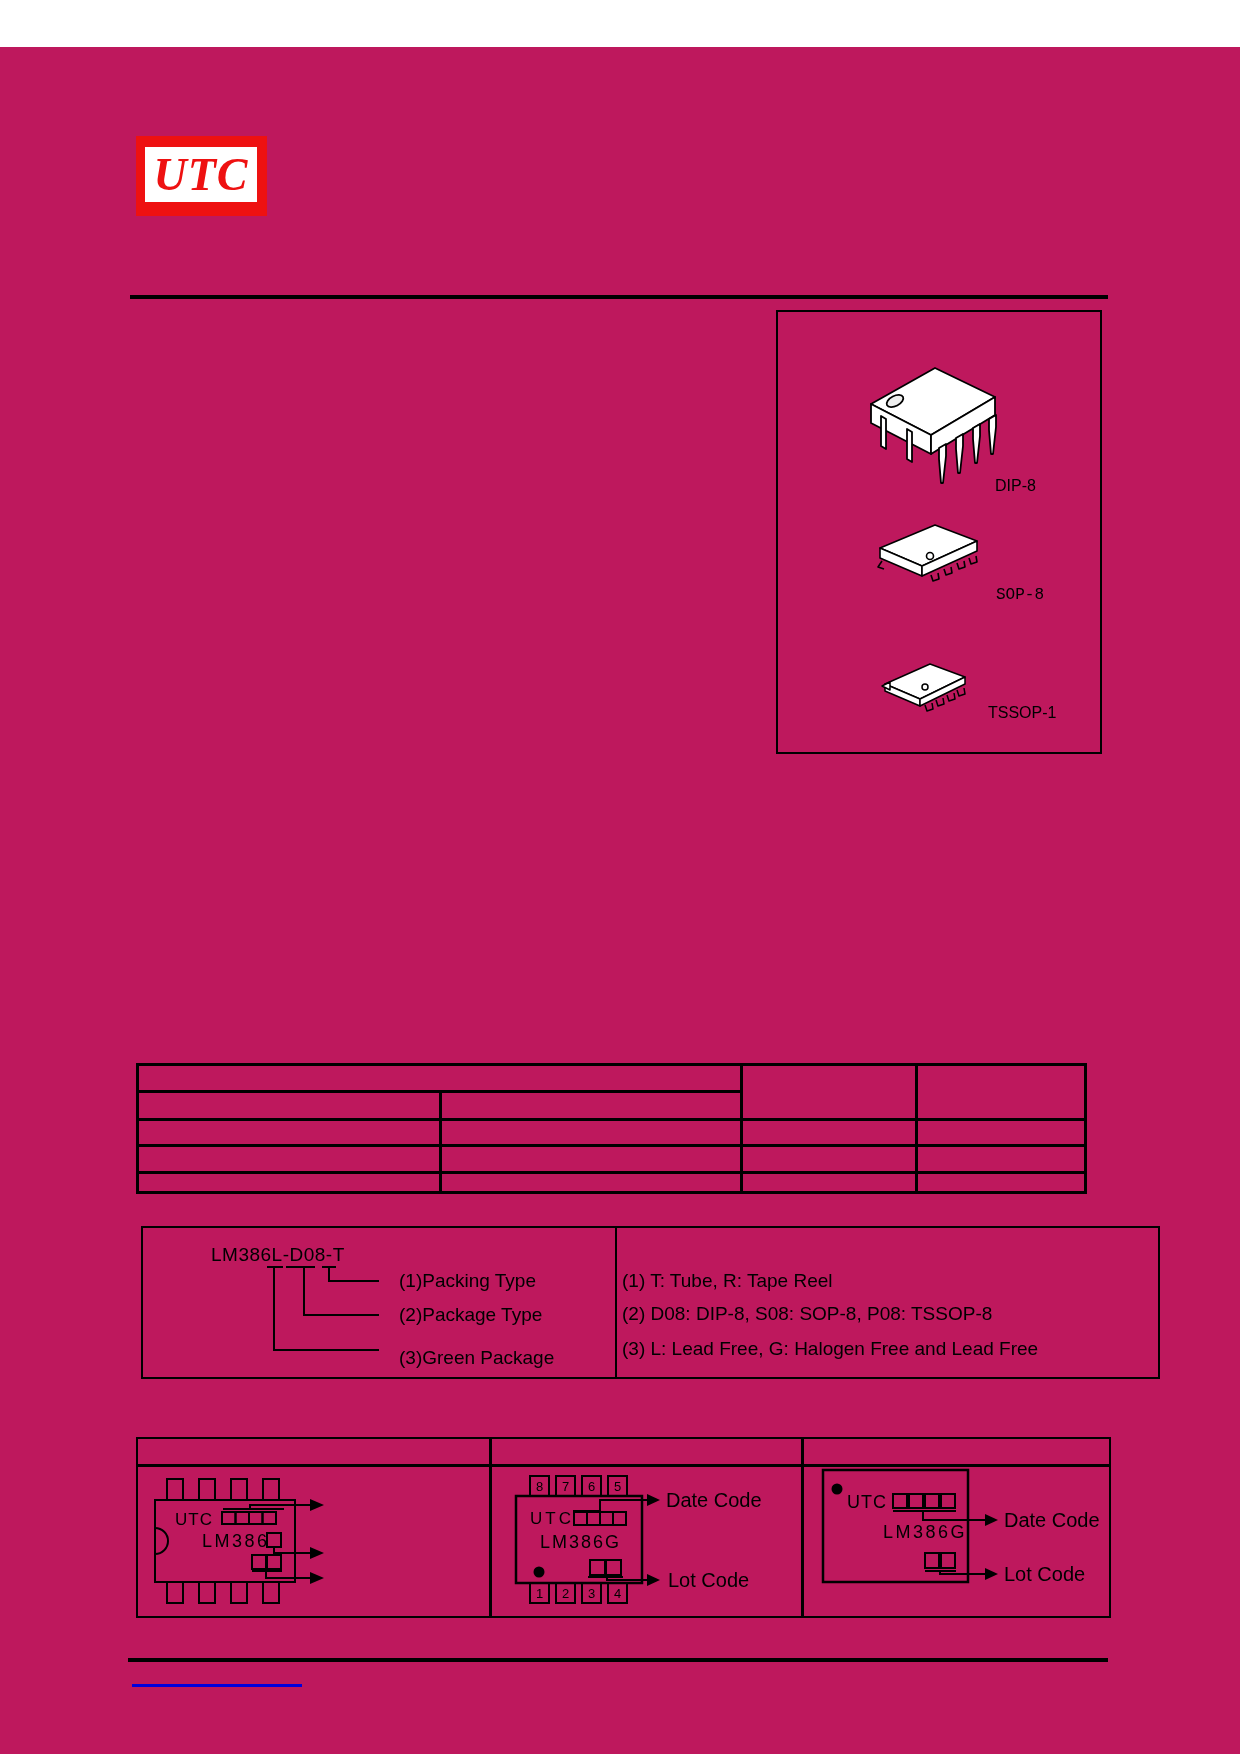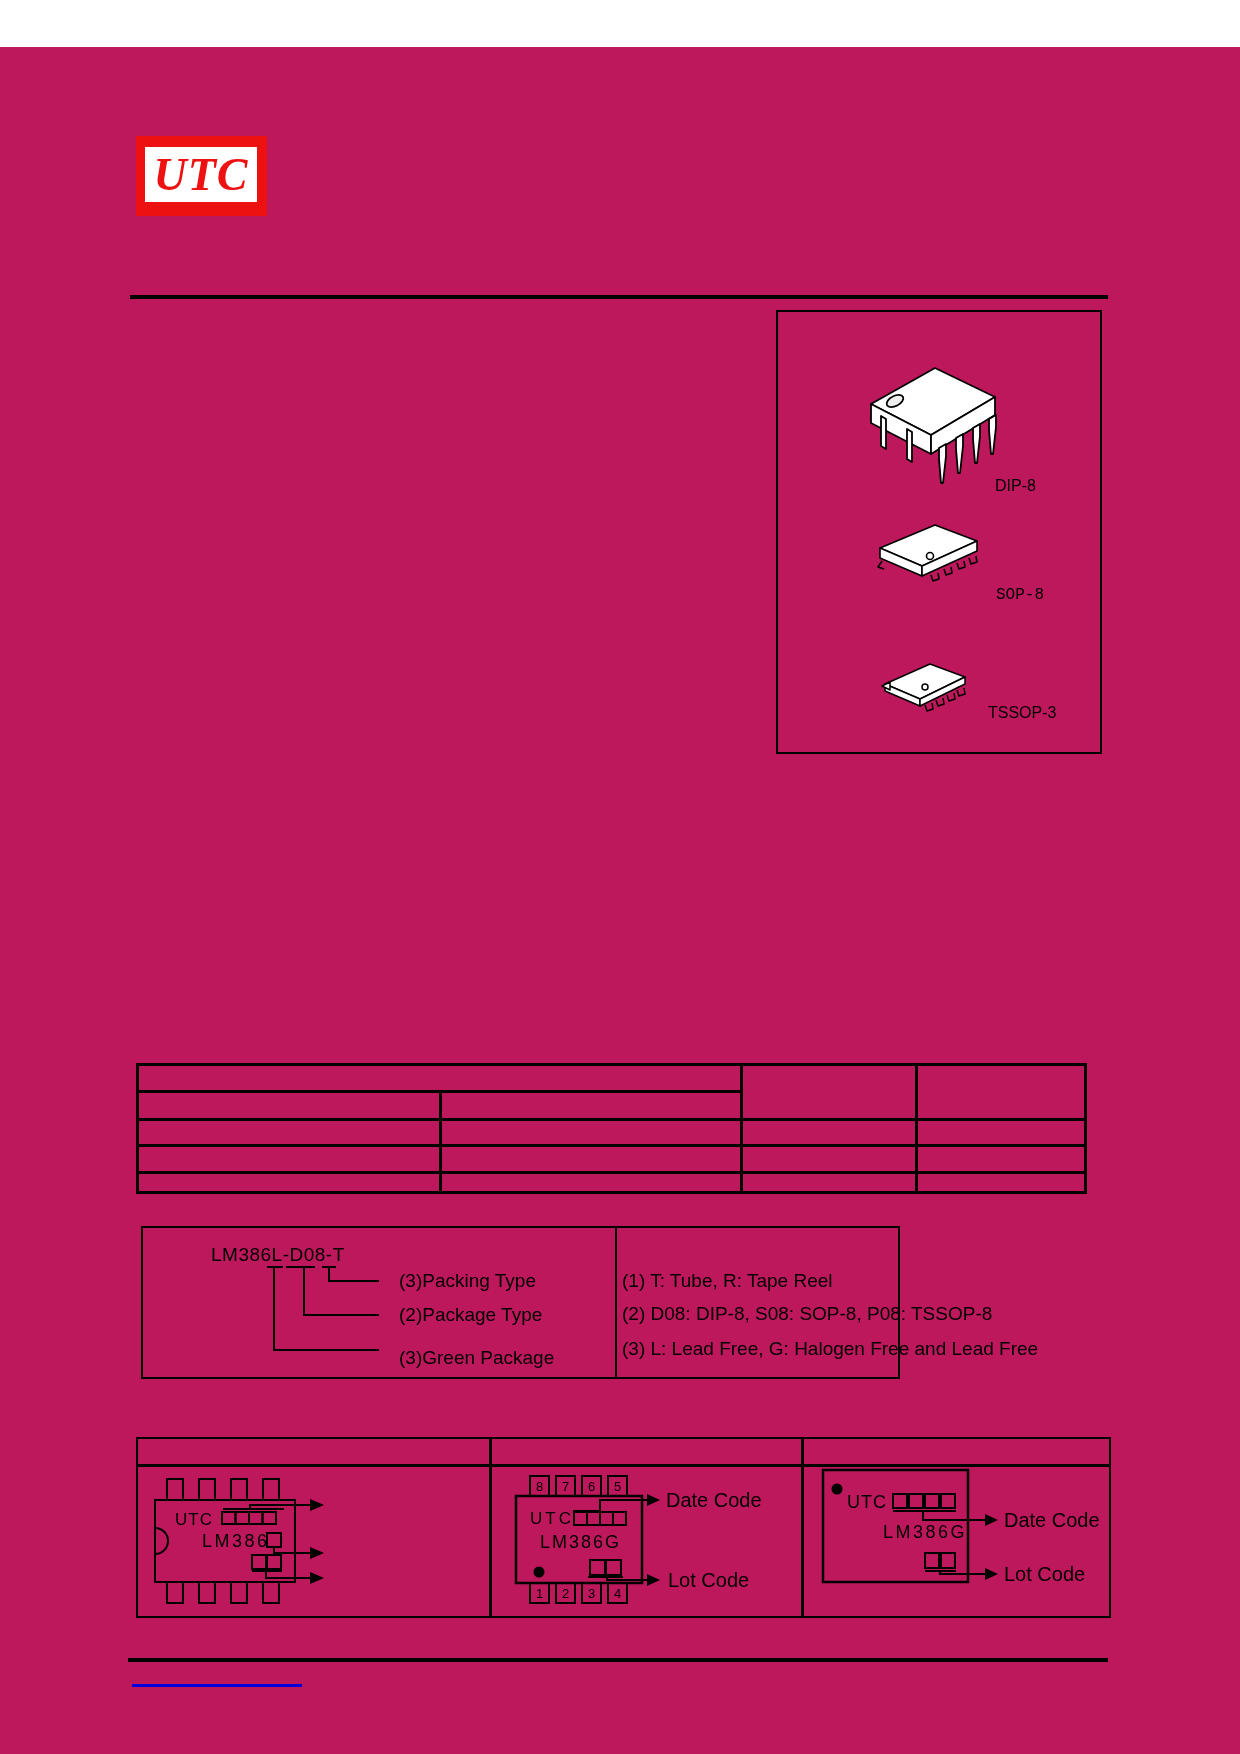--- a/index.html
+++ b/index.html
@@ -18,21 +18,21 @@
   .footer-rule{left:128px;top:1611px;width:980px;height:4px;}
   .link-underline{left:132px;top:1637px;width:170px;height:3px;background:#0000dd;}
   
   .package-box{left:776px;top:263px;width:326px;height:444px;border:2px solid #000;}
   .pkg-label{position:absolute;font-size:16px;white-space:nowrap;}
   
   .order-table{left:136px;top:1016px;width:951px;height:131px;border:3px solid #000;}
   .ot-h{position:absolute;height:3px;background:#000;left:0;}
   .ot-v{position:absolute;width:2.5px;background:#000;}
   
-  .ordering-box{left:141px;top:1179px;width:759px;height:153px;border:2px solid #000;text-align:center;}
+  .ordering-box{left:141px;top:1179px;width:1019px;height:153px;border:2px solid #000;text-align:center;}
   .ob-divider{position:absolute;left:472px;top:0;bottom:0;width:2px;background:#000;}
   .ob-text{position:absolute;font-size:19px;white-space:nowrap;line-height:22px;}
   
   .marking-table{left:136px;top:1390px;width:975px;height:181px;border:2.5px solid #000;}
   .mt-v{position:absolute;top:0;bottom:0;width:2.5px;background:#000;}
   .mt-h{position:absolute;left:0;right:0;top:25px;height:2.5px;background:#000;}
   svg{display:block;}
   svg text{font-family:"Liberation Sans", sans-serif;fill:#000;}
   .mark-brand{font-size:17px;}
   .mark-part{font-size:18px;}
@@ -91,21 +91,21 @@
         <polygon points="4,27 39,42 39,49 4,34"></polygon>
         <polygon points="39,42 84,20 84,27 39,49"></polygon>
         <circle cx="44" cy="30" r="3" fill="none"></circle>
         <polygon points="1,29 9,25 9,33"></polygon>
         <polyline points="44,48 46,54 52,52 51,46" fill="none"></polyline>
         <polyline points="55,43 57,49 63,47 62,41" fill="none"></polyline>
         <polyline points="66,38 68,44 74,42 73,36" fill="none"></polyline>
         <polyline points="76,33 78,39 84,37 83,31" fill="none"></polyline>
       </g>
     </svg>
-    <div class="pkg-label" style="left:210px;top:392px;">TSSOP-3</div>
+    <div class="pkg-label" style="left:210px;top:392px;">TSSOP-1</div>
   </div>
 
   <div class="abs order-table">
     <div class="ot-h" style="top:24px;width:601px;"></div>
     <div class="ot-h" style="top:52px;width:945px;"></div>
     <div class="ot-h" style="top:78px;width:945px;"></div>
     <div class="ot-h" style="top:105px;width:945px;"></div>
     <div class="ot-v" style="left:300px;top:24px;bottom:0;"></div>
     <div class="ot-v" style="left:601px;top:0;bottom:0;"></div>
     <div class="ot-v" style="left:776px;top:0;bottom:0;"></div>
@@ -120,21 +120,21 @@
       <g stroke="#000" stroke-width="2" fill="none">
         <path d="M124,39 H140"></path>
         <path d="M143,39 H172"></path>
         <path d="M179,39 H193"></path>
         <path d="M186,39 V53 H236"></path>
         <path d="M161,39 V87 H236"></path>
         <path d="M131,39 V122 H236"></path>
       </g>
     </svg>
 
-    <div class="ob-text" style="left:256px;top:42px;">(3)Packing Type</div>
+    <div class="ob-text" style="left:256px;top:42px;">(1)Packing Type</div>
     <div class="ob-text" style="left:256px;top:76px;">(2)Package Type</div>
     <div class="ob-text" style="left:256px;top:119px;">(3)Green Package</div>
 
     <div class="ob-text" style="left:479px;top:42px;">(1) T: Tube, R: Tape Reel</div>
     <div class="ob-text" style="left:479px;top:75px;">(2) D08: DIP-8, S08: SOP-8, P08: TSSOP-8</div>
     <div class="ob-text" style="left:479px;top:110px;">(3) L: Lead Free, G: Halogen Free and Lead Free</div>
   </div>
 
   <div class="abs marking-table">
     <div class="mt-v" style="left:351px;"></div>

